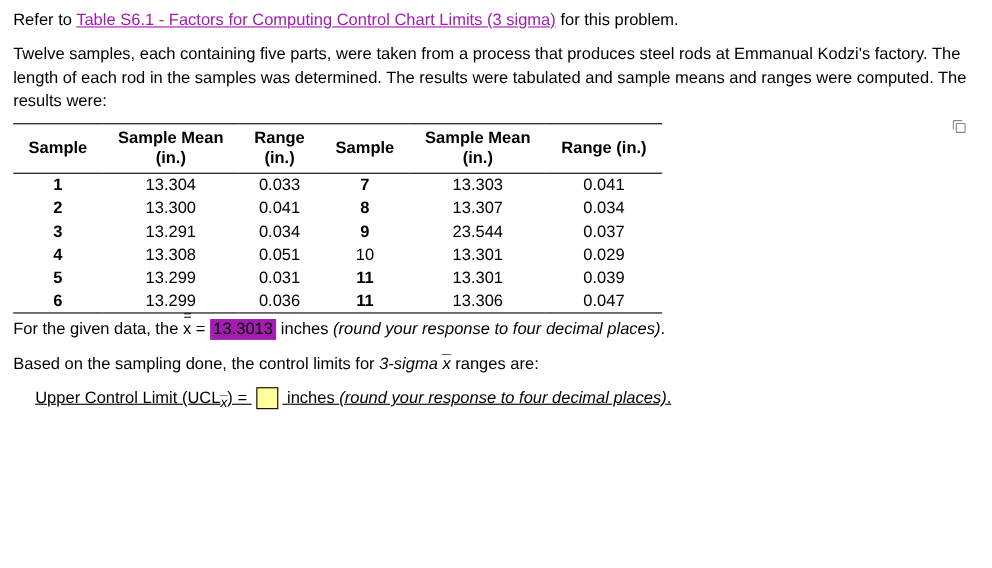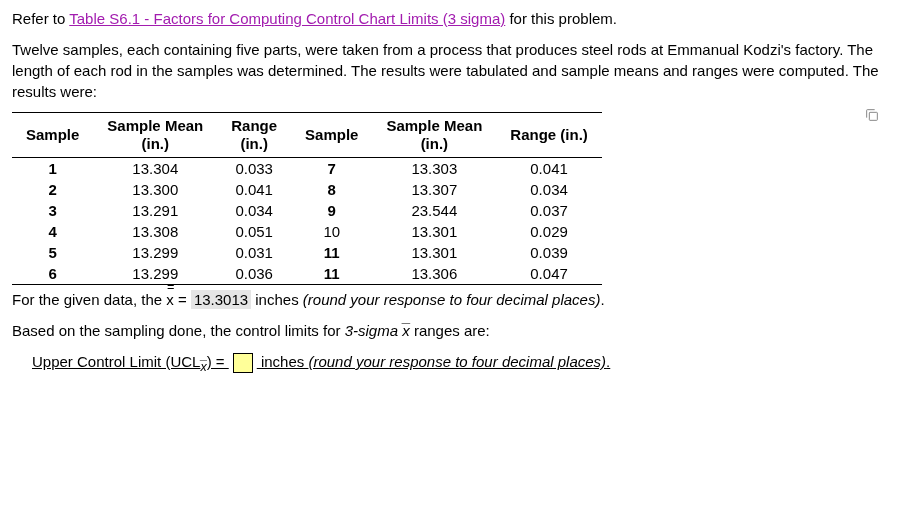--- a/index.html
+++ b/index.html
@@ -59,21 +59,21 @@
       position: relative;
       display: inline-block;
     }
     .xbar-single::before {
       content: "_";
       position: absolute;
       top: -0.95em;
       left: 0.03em;
     }
     .highlight {
-      background: #e5e5e5;
+      background: #a21caf;
       padding: 1px 3px;
     }
     .input-box {
       display: inline-block;
       width: 18px;
       height: 18px;
       border: 1px solid #000;
       background: #ffff99;
       vertical-align: middle;
       margin: 0 4px;

